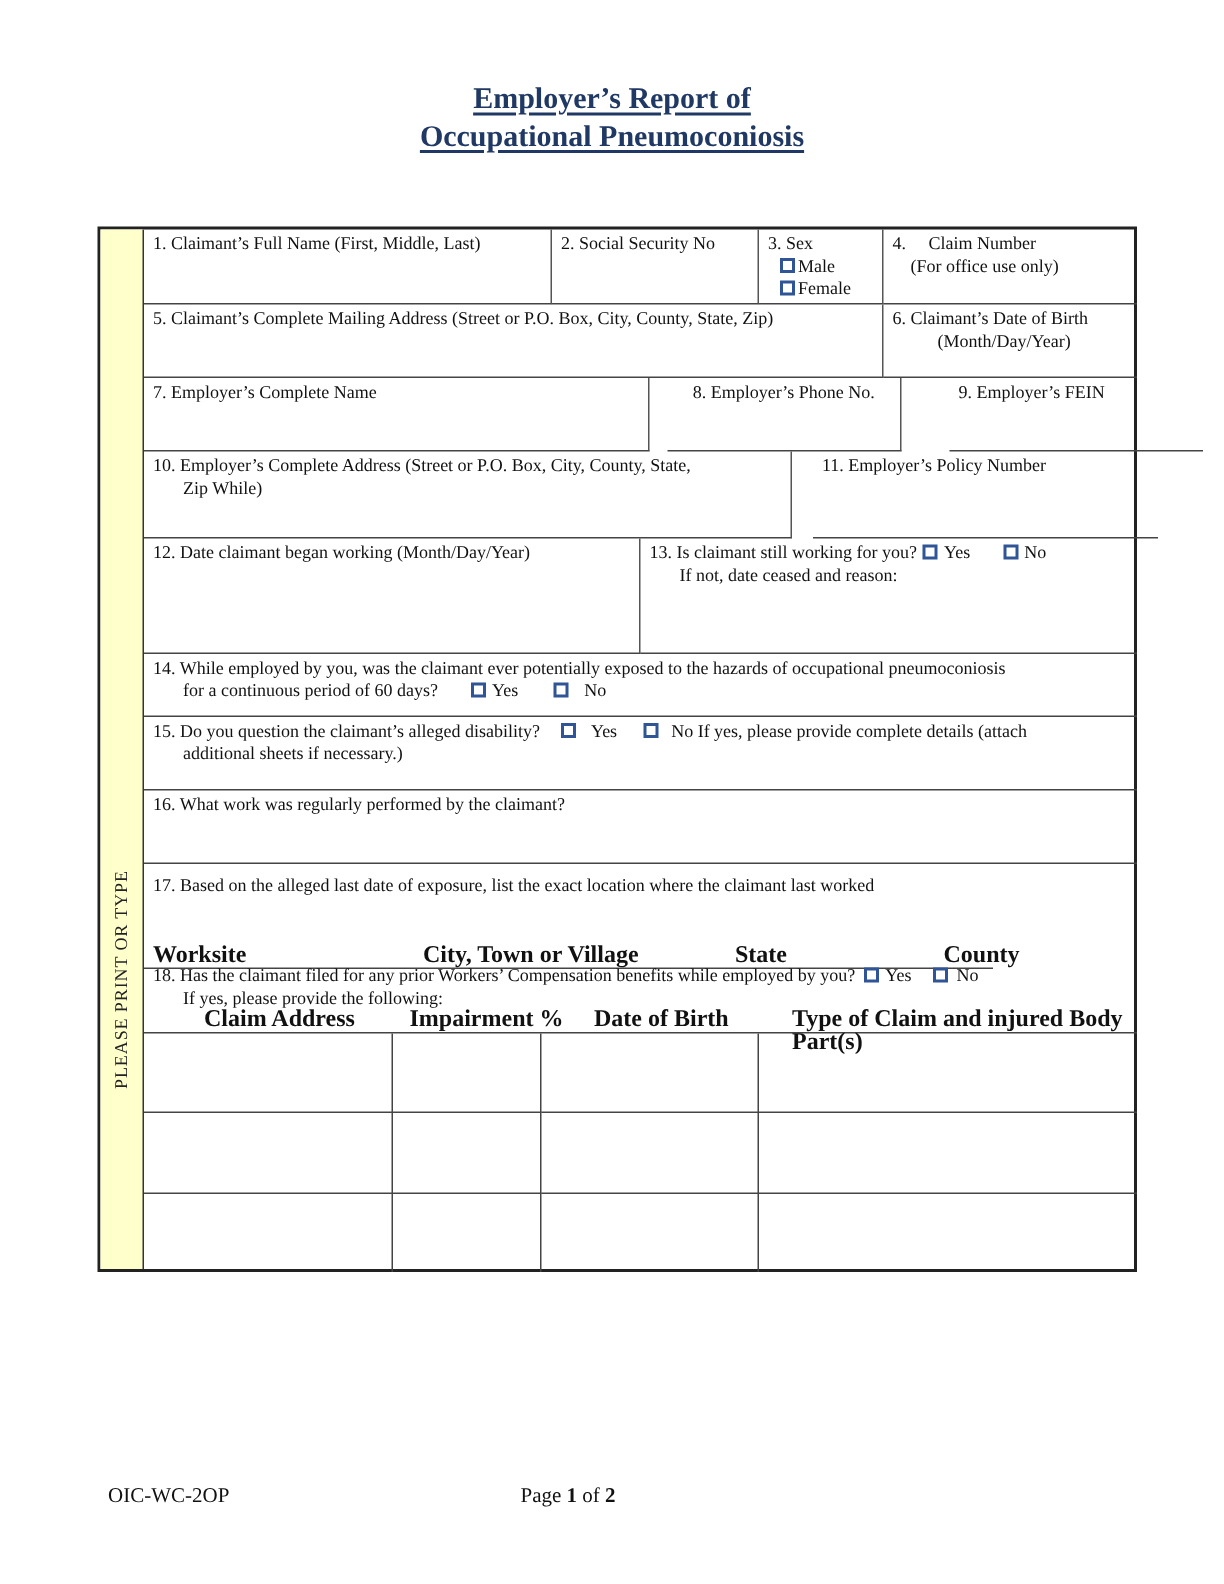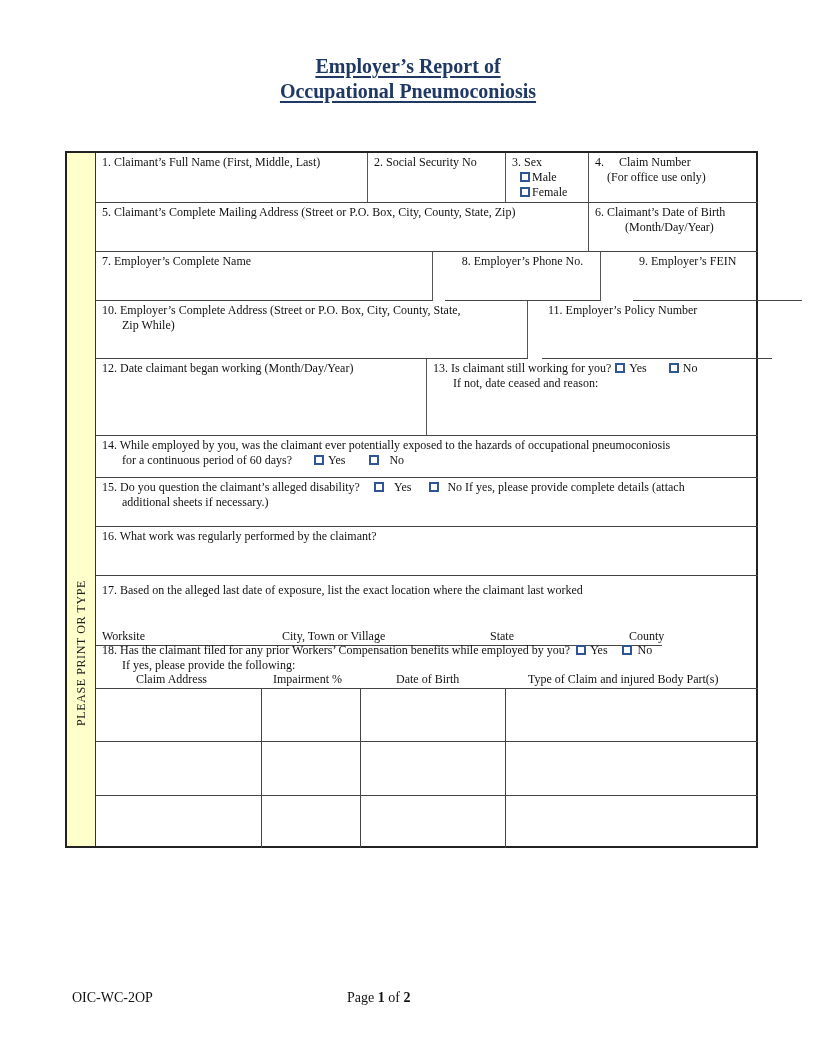--- a/index.html
+++ b/index.html
@@ -6,21 +6,21 @@
   body { width:816px; height:1056px; position:relative; font-family:"Liberation Serif", serif; color:#111; overflow:hidden; }
   .title { position:absolute; left:0; width:816px; text-align:center; font-weight:bold; font-size:20px; color:#1f3864; text-decoration:underline; text-underline-offset:3px; line-height:24px; }
   .t1 { top:54px; }
   .t2 { top:79px; }
   .form { position:absolute; left:65px; top:151px; width:693px; height:697px; border:2px solid #222; box-sizing:border-box; }
   .side { position:absolute; left:0; top:0; width:29px; height:100%; background:#ffffcc; border-right:1.5px solid #333; box-sizing:border-box; }
   .side-label { position:absolute; left:14px; top:500px; transform:translate(-50%,-50%) rotate(-90deg); white-space:nowrap; font-size:12px; letter-spacing:0.6px; color:#222; }
   .cell { position:absolute; box-sizing:border-box; font-size:12px; line-height:15px; padding:2px 6px; border-bottom:1.5px solid #444; border-right:1.5px solid #555; }
   .noright { border-right:none; }
   .cb { display:inline-block; width:10px; height:10px; border:2px solid #2f5597; box-sizing:border-box; vertical-align:-1px; margin:0 4px 0 6px; }
-  .row-labels { position:absolute; font-size:12px; }
+  .row-labels { position:absolute; font-size:16px;font-weight:bold; }
   .grid-cell { position:absolute; box-sizing:border-box; border-right:1.5px solid #444; border-bottom:1.5px solid #444; }
   .footer { position:absolute; top:990px; font-size:14px; }
 </style>
 </head>
 <body>
 
 <div class="title t1">Employer’s Report of</div>
 <div class="title t2">Occupational Pneumoconiosis</div>
 
 <div class="form">

